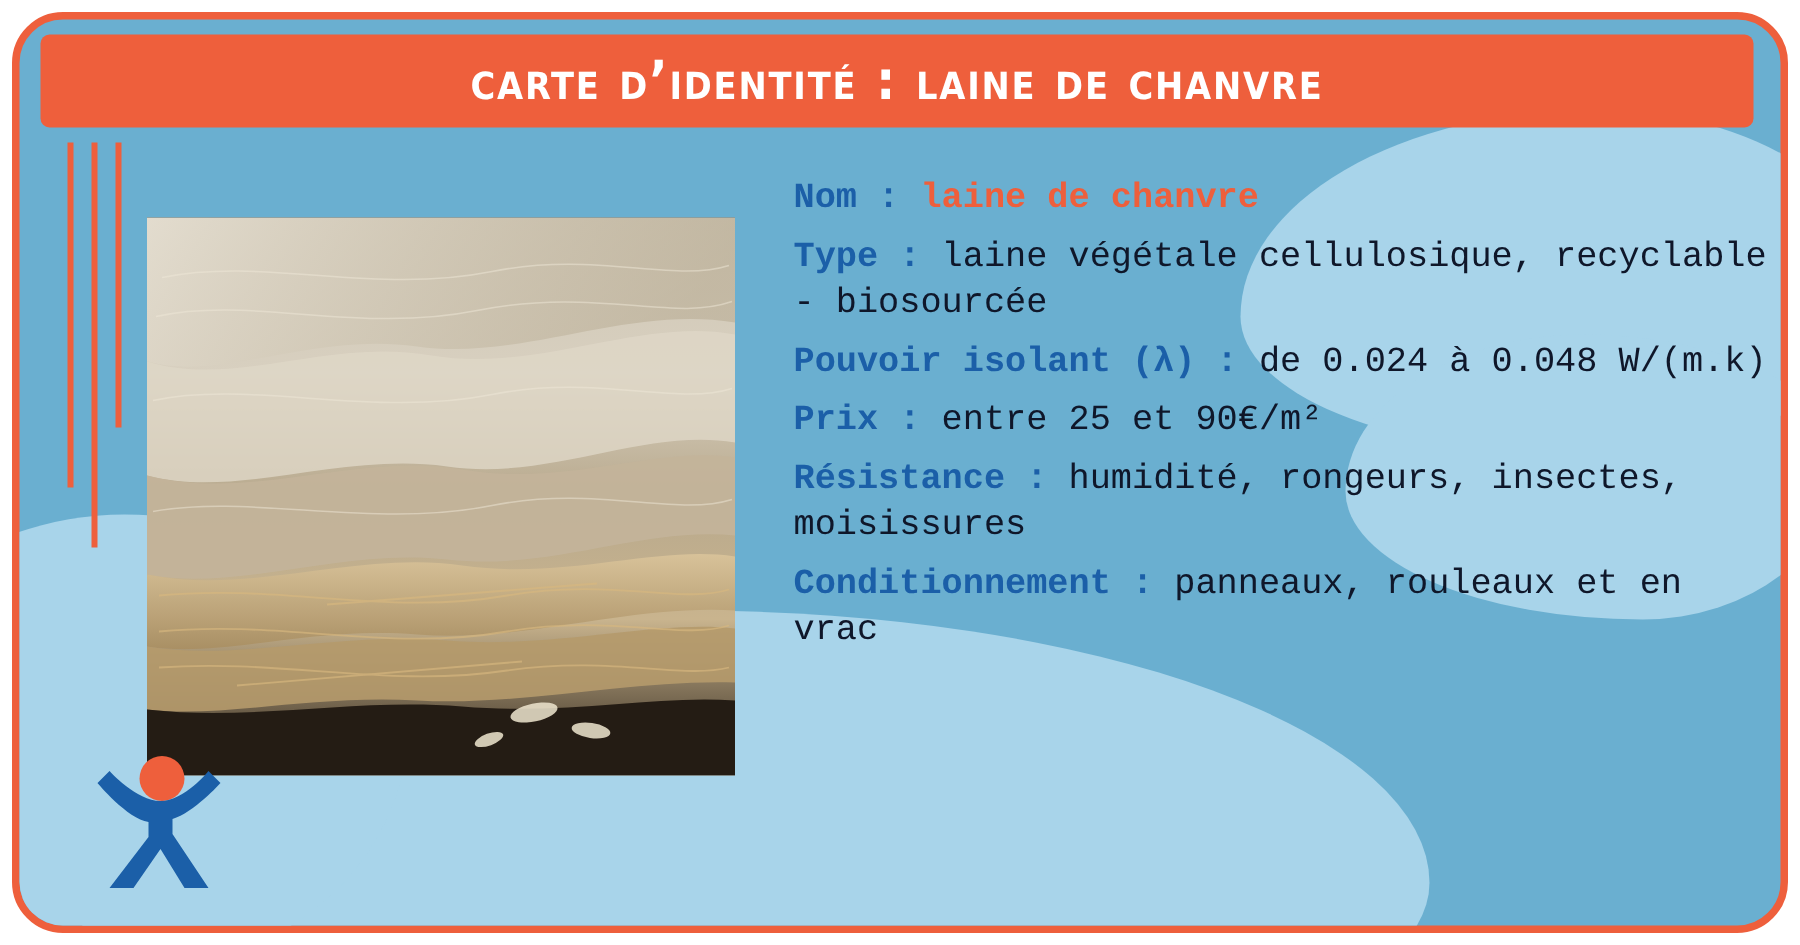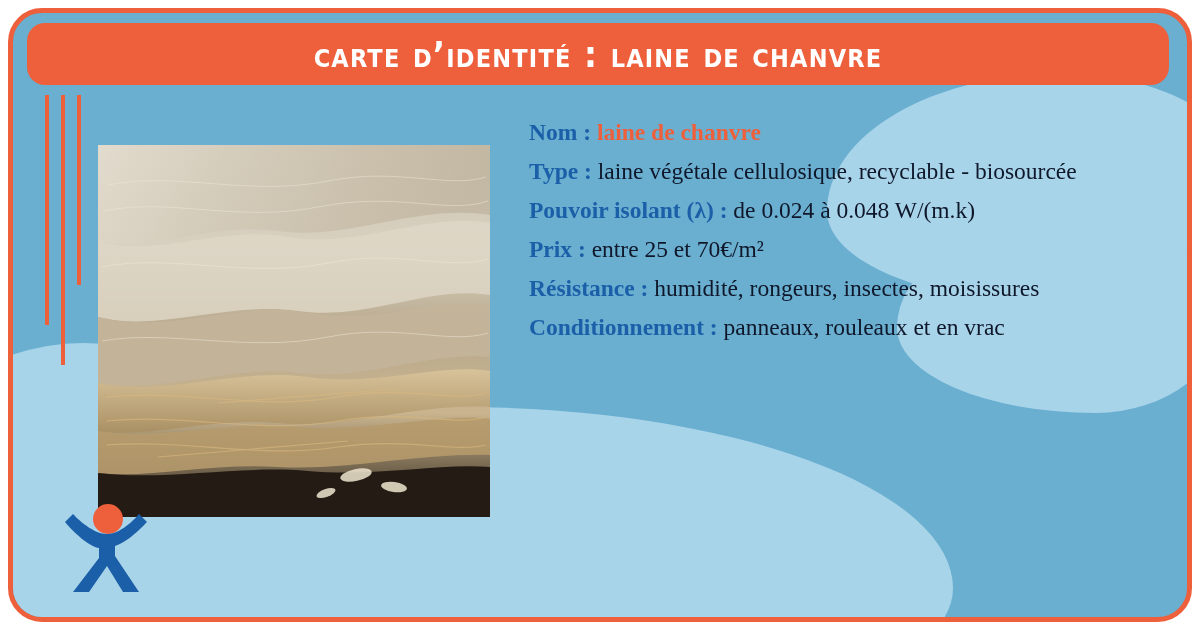--- a/index.html
+++ b/index.html
@@ -64,21 +64,21 @@
   }
 
   
   .title-bar {
     position: absolute;
     left: 14px;
     top: 10px;
     width: 1142px;
     height: 62px;
     background: #ee5f3c;
-    border-radius: 18px;
+    border-radius: 6px;
     display: flex;
     align-items: center;
     justify-content: center;
   }
   .title-text {
     color: #ffffff;
     font-family: "DejaVu Sans Condensed", "Liberation Sans", sans-serif;
     font-size: 36px;
     font-weight: bold;
     letter-spacing: 1.2px;
@@ -128,21 +128,21 @@
   }
 
   
   .info {
     position: absolute;
     left: 516px;
     top: 104px;
     width: 660px;
   }
   .row {
-    font-family: Liberation Serif, serif;
+    font-family: Liberation Mono, monospace;
     font-size: 23.5px;
     line-height: 1.32;
     margin-bottom: 8px;
     color: #ee5f3c;
   }
   .row .lbl {
     color: #1b5fa8;
     font-weight: bold;
   }
   .row .val {
@@ -235,21 +235,21 @@
     <div class="row">
       <span class="lbl">Type :</span>
       <span class="val">laine végétale cellulosique, recyclable - biosourcée</span>
     </div>
     <div class="row">
       <span class="lbl">Pouvoir isolant (λ) :</span>
       <span class="val">de 0.024 à 0.048  W/(m.k)</span>
     </div>
     <div class="row">
       <span class="lbl">Prix :</span>
-      <span class="val">entre 25 et 70€/m²</span>
+      <span class="val">entre 25 et 90€/m²</span>
     </div>
     <div class="row">
       <span class="lbl">Résistance :</span>
       <span class="val">humidité, rongeurs, insectes, moisissures</span>
     </div>
     <div class="row">
       <span class="lbl">Conditionnement :</span>
       <span class="val">panneaux, rouleaux et en vrac</span>
     </div>
   </div>

